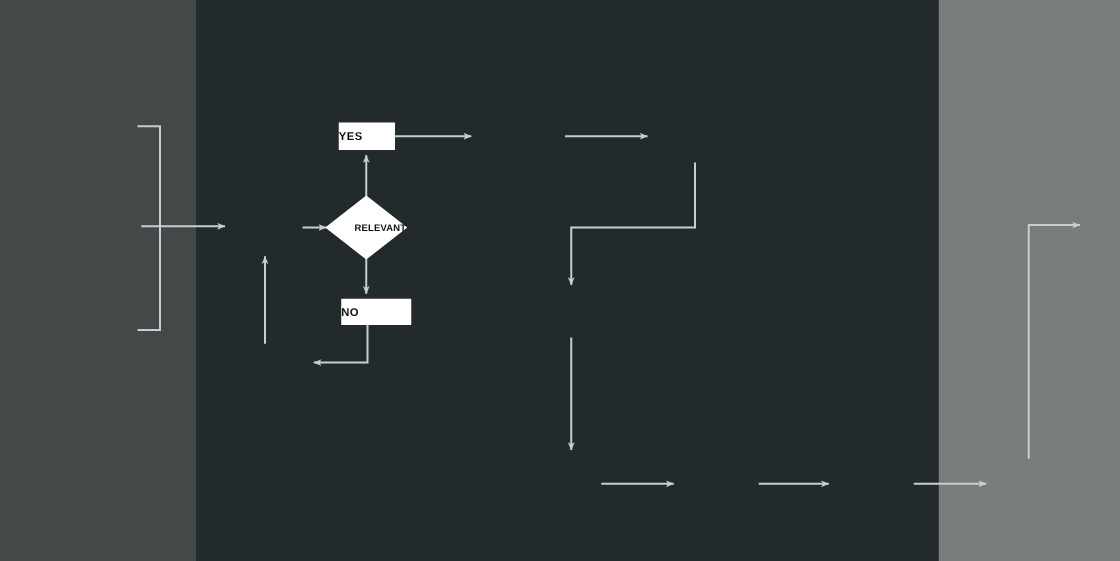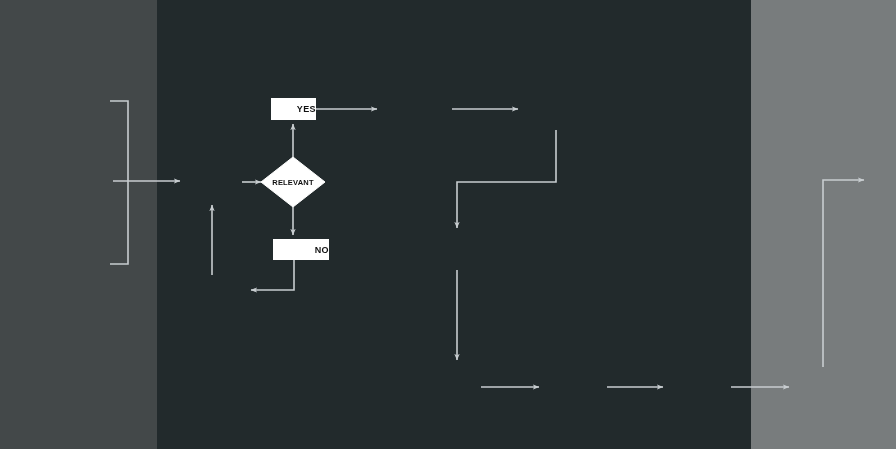--- a/index.html
+++ b/index.html
@@ -27,35 +27,35 @@
     position: absolute;
     left: 0; top: 0;
     width: 896px; height: 449px;
   }
   .node-box {
     position: absolute;
     background: #ffffff;
     color: #111111;
     display: flex;
     align-items: center;
-    justify-content: flex-end;
+    justify-content: flex-start;
     font-size: 9px;
     font-weight: bold;
     letter-spacing: 0.4px;
     box-sizing: border-box;
   }
   .node-diamond-label {
     position: absolute;
     color: #111111;
     font-size: 7.5px;
     font-weight: bold;
     letter-spacing: 0.2px;
     display: flex;
     align-items: center;
-    justify-content: center;
+    justify-content: flex-end;
     pointer-events: none;
   }
 </style>
 </head>
 <body>
 
 <div id="canvas">
 
   <div class="panel" id="panel-left"></div>
   <div class="panel" id="panel-mid"></div>

